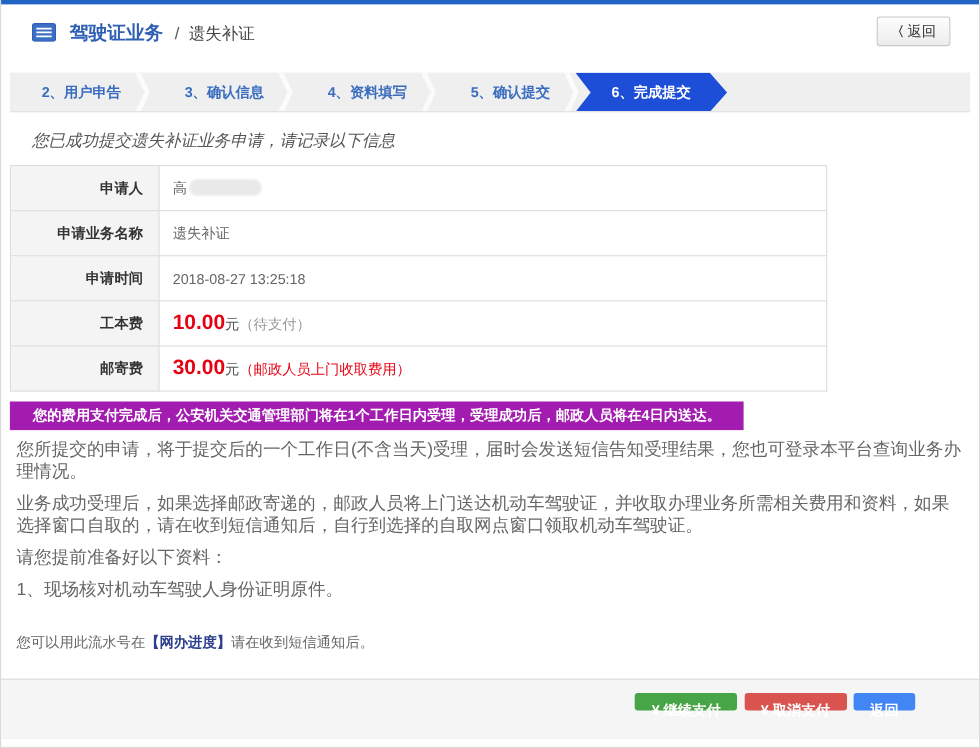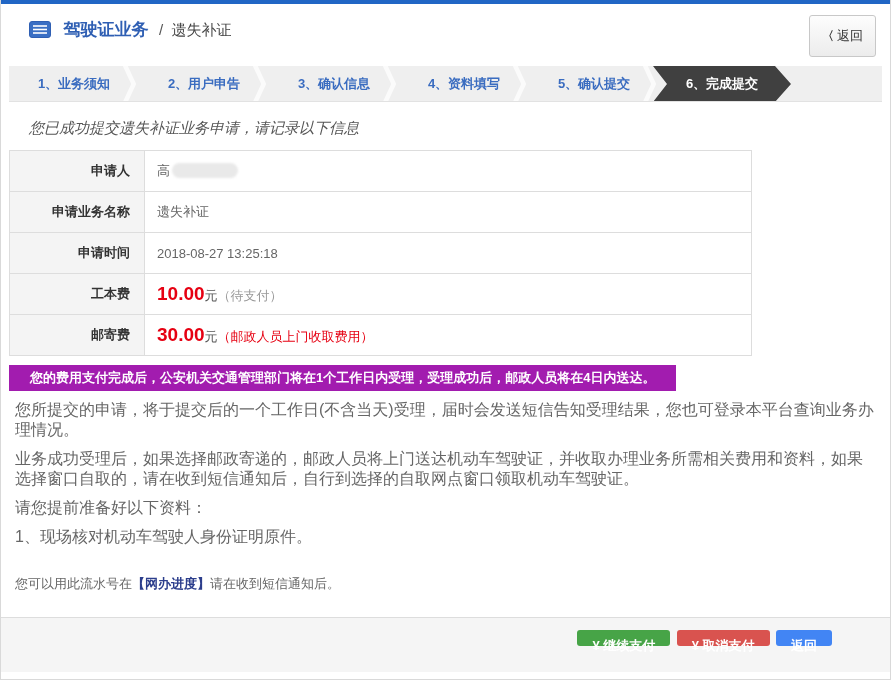--- a/index.html
+++ b/index.html
@@ -20,22 +20,22 @@
   }
   .topbar { height: 4px; background: #2166c5; width: 100%; }
 
   
   .header { position: relative; height: 52px; padding: 14px 14px 0 28px; }
   .hdr-icon-wrap { display: inline-block; vertical-align: -3px; margin-right: 8px; }
   .hdr-title { color: #2f5fb3; font-size: 17px; font-weight: bold; }
   .hdr-sep { color: #555; font-size: 15px; margin: 0 4px 0 6px; }
   .hdr-sub { color: #444; font-size: 15px; }
   .back-btn {
-    position: absolute; right: 14px; top: 11px;
-    height: 42px; padding: 0 12px;
+    position: absolute; right: 26px; top: 11px;
+    height: 27px; padding: 0 12px;
     background: linear-gradient(#fdfdfd, #ececec);
     border: 1px solid #c8c8c8; border-radius: 3px;
     font-size: 13px; color: #333; cursor: pointer;
     font-family: inherit;
   }
   .back-btn .chev { font-weight: bold; margin-right: 3px; font-size: 12px; }
 
   
   .steps {
     display: flex; margin: 10px 8px 0 8px; height: 36px;
@@ -45,21 +45,21 @@
   .step {
     position: relative; width: 130px; height: 36px; line-height: 36px;
     text-align: center; font-size: 13px; font-weight: bold; color: #3a6cc0;
     flex: 0 0 auto; cursor: pointer;
   }
   .step .sep { position: absolute; right: 2px; top: 0; width: 14px; height: 100%; }
   .step .sep i { position: absolute; left: 4px; width: 5px; display: block; background: #fbfbfb; }
   .step .sep .t { top: 0; height: 50%; transform: skewX(25deg); }
   .step .sep .b { bottom: 0; height: 50%; transform: skewX(-25deg); }
   .step.active {
-    background: #404040; color: #fff; z-index: 2; width: 138px; margin-left: -6px;
+    background: #1d4ed8; color: #fff; z-index: 2; width: 138px; margin-left: -6px;
     clip-path: polygon(0 0, calc(100% - 16px) 0, 100% 50%, calc(100% - 16px) 100%, 0 100%, 14px 50%);
   }
 
   
   .success-msg { margin: 17px 0 12px 28px; font-size: 15px; color: #555; font-style: italic; }
   table.info {
     width: 743px; margin: 0 8px; border-collapse: collapse;
     font-size: 13px;
   }
   table.info td { border: 1px solid #ddd; height: 41px; }
@@ -125,24 +125,20 @@
       </svg>
     </span>
     <span class="hdr-title">驾驶证业务</span>
     <span class="hdr-sep">/</span>
     <span class="hdr-sub">遗失补证</span>
     <button class="back-btn"><span class="chev">〈</span><span>返回</span></button>
   </div>
 
   
   <div class="steps">
-    <div class="step"><span>1、业务须知</span><span class="sep">
-          <i class="t"></i>
-          <i class="b"></i>
-        </span></div>
     <div class="step"><span>2、用户申告</span><span class="sep">
           <i class="t"></i>
           <i class="b"></i>
         </span></div>
     <div class="step"><span>3、确认信息</span><span class="sep">
           <i class="t"></i>
           <i class="b"></i>
         </span></div>
     <div class="step"><span>4、资料填写</span><span class="sep">
           <i class="t"></i>

